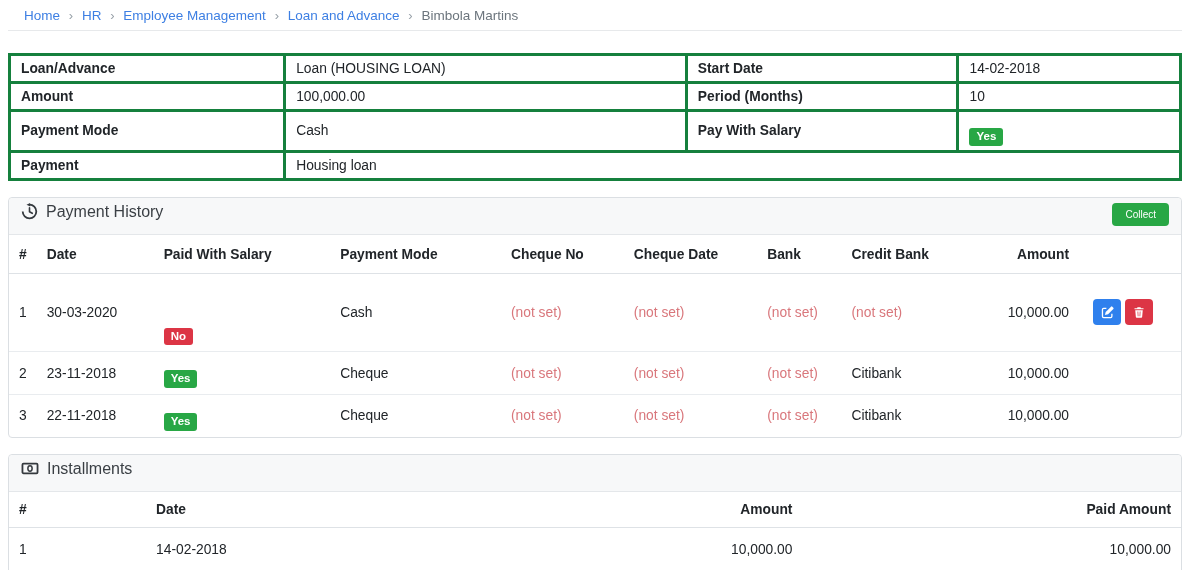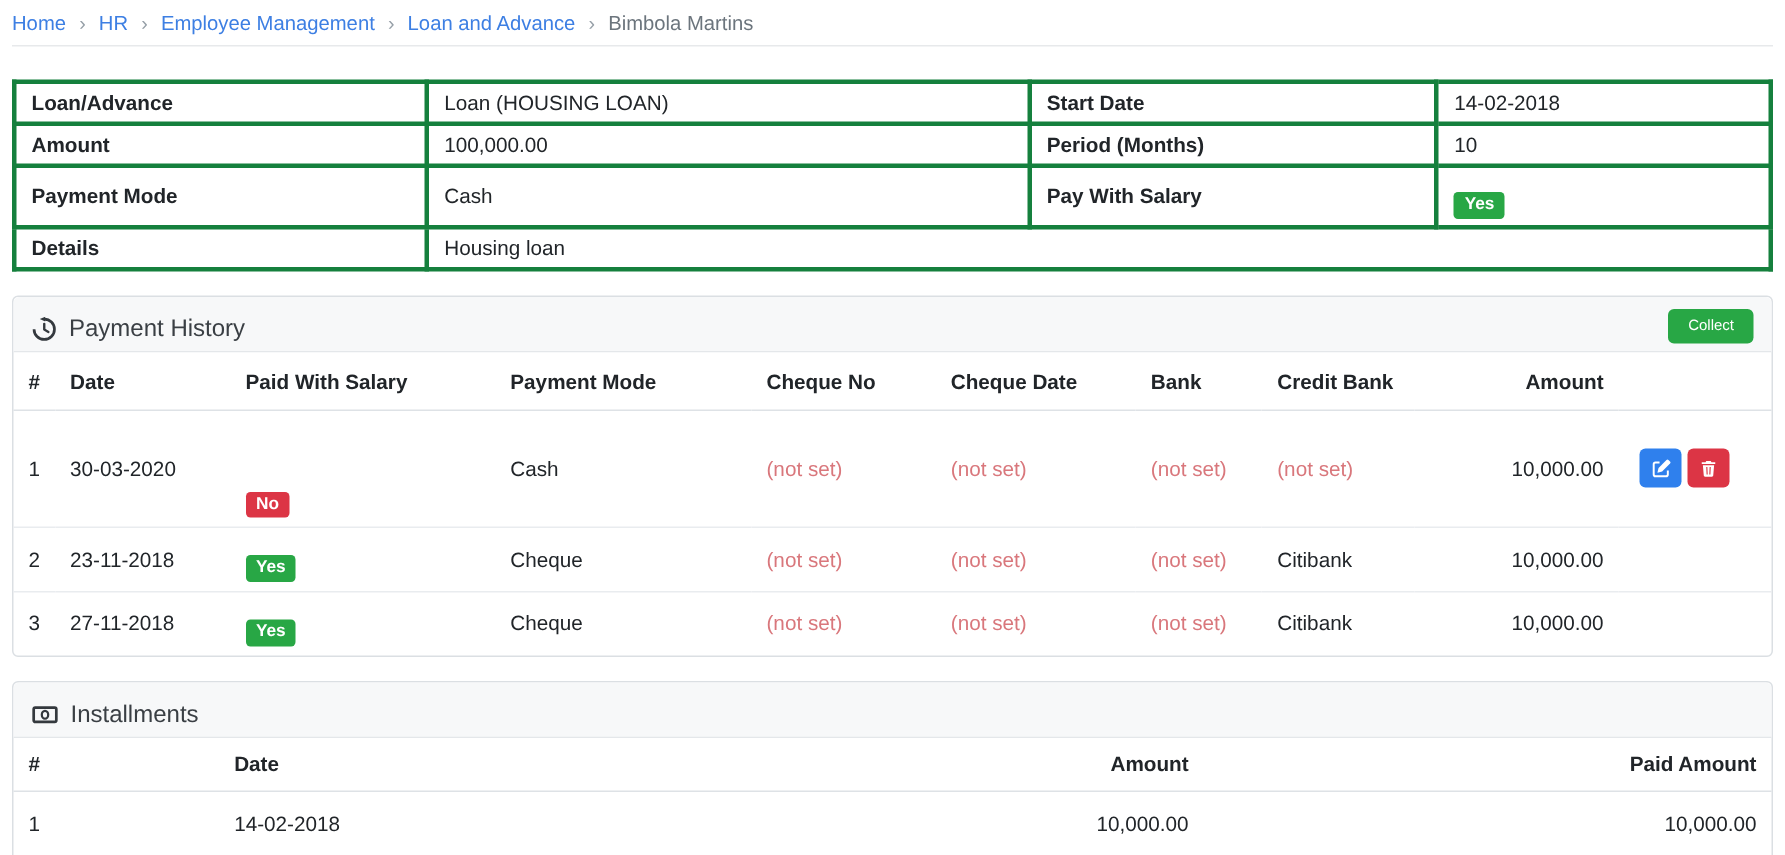--- a/index.html
+++ b/index.html
@@ -9,36 +9,36 @@
     font-family:"Liberation Sans", sans-serif;
     font-size:14px; color:#212529;
   }
   .page { padding:8px 8px 0 8px; }
 
   
   .page-title { margin:2px 2px 8px 2px; font-weight:400; font-size:24px; color:#3d4246; }
   .page-title .t-sep { color:#4a4f54; margin:0 4px 0 6px; }
   .page-title .t-sub { font-size:18px; color:#78828c; }
 
-  .breadcrumb { font-size:13.5px; margin:0 2px 7px 0; color:#6c757d; }
+  .breadcrumb { font-size:13.5px; margin:0 2px 7px 16px; color:#6c757d; }
   .breadcrumb a { color:#3d7fe3; text-decoration:none; cursor:pointer; }
   .breadcrumb .sep { color:#97a0a8; margin:0 5px; font-size:13px; }
   .breadcrumb .current { color:#6c757d; }
 
   hr.rule { border:0; border-top:1px solid #e7e9eb; margin:0 0 22px 0; }
 
   
   table.details { width:100%; border-collapse:collapse; margin-bottom:16px; }
   table.details td { border:3px solid #15803d; padding:4px 10px; height:28px; font-size:13.8px; }
   table.details td.lbl { font-weight:bold; }
 
   
   .card { border:1px solid #dbdfe3; border-radius:4px; margin-bottom:16px; background:#fff; }
   .card-header {
-    display:flex; align-items:flex-end;
+    display:flex; align-items:flex-start;
     background:#f7f8f9; border-bottom:1px solid #e4e7ea;
     border-radius:4px 4px 0 0; padding:5px 12px; min-height:37px;gap:10px;
   }
   .card-title { display:flex; align-items:center; gap:8px; font-size:16px; color:#3a3f44; }
   .card-title svg { color:#34393e; }
   .btn-collect {
     margin-left:auto; background:#28a745; color:#fff; border:none;
     border-radius:4px; padding:6px 13px; font-size:10px; cursor:pointer;
     font-family:Liberation Sans, sans-serif;
   }
@@ -116,21 +116,21 @@
         <td class="lbl">Period (Months)</td>
         <td>10</td>
       </tr>
       <tr>
         <td class="lbl">Payment Mode</td>
         <td>Cash</td>
         <td class="lbl">Pay With Salary</td>
         <td><span class="badge badge-success">Yes</span></td>
       </tr>
       <tr>
-        <td class="lbl">Details</td>
+        <td class="lbl">Payment</td>
         <td colspan="3">Housing loan</td>
       </tr>
     </tbody>
   </table>
 
   <div class="card">
     <div class="card-header">
       <div class="card-title">
         <span style="display:inline-flex;">
           <svg viewBox="0 0 16 16" width="17" height="17" aria-hidden="true">
@@ -206,21 +206,21 @@
           <td>Cheque</td>
           <td class="not-set">(not set)</td>
           <td class="not-set">(not set)</td>
           <td class="not-set">(not set)</td>
           <td>Citibank</td>
           <td class="r">10,000.00</td>
           <td></td>
         </tr>
         <tr>
           <td>3</td>
-          <td>27-11-2018</td>
+          <td>22-11-2018</td>
           <td><span class="badge badge-success">Yes</span></td>
           <td>Cheque</td>
           <td class="not-set">(not set)</td>
           <td class="not-set">(not set)</td>
           <td class="not-set">(not set)</td>
           <td>Citibank</td>
           <td class="r">10,000.00</td>
           <td></td>
         </tr>
       </tbody>

